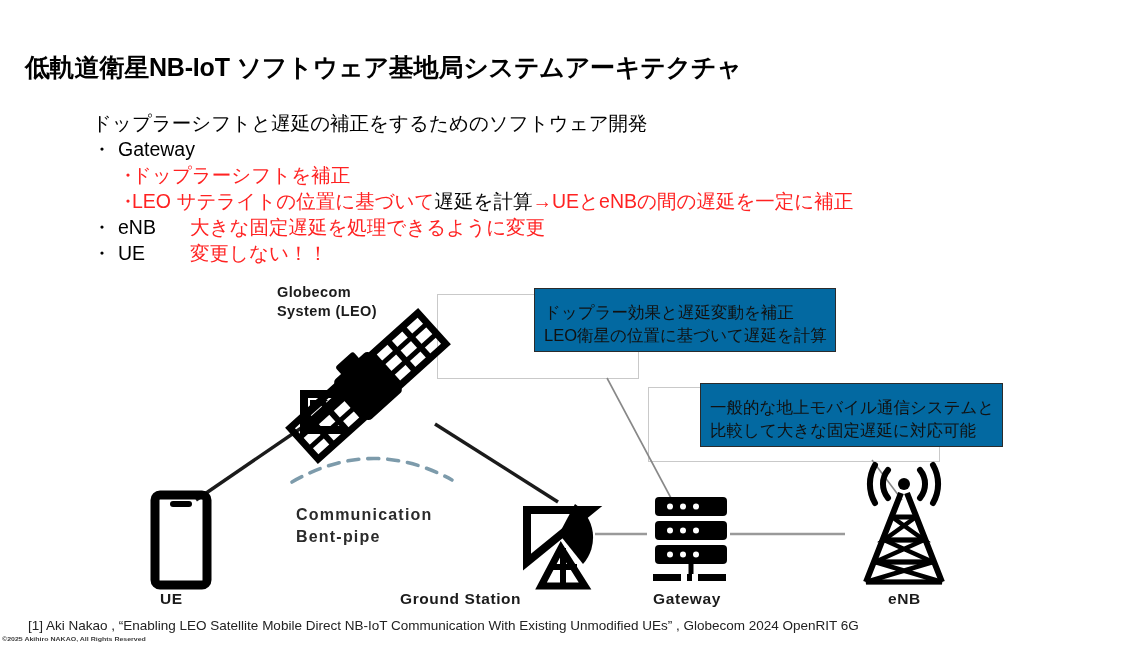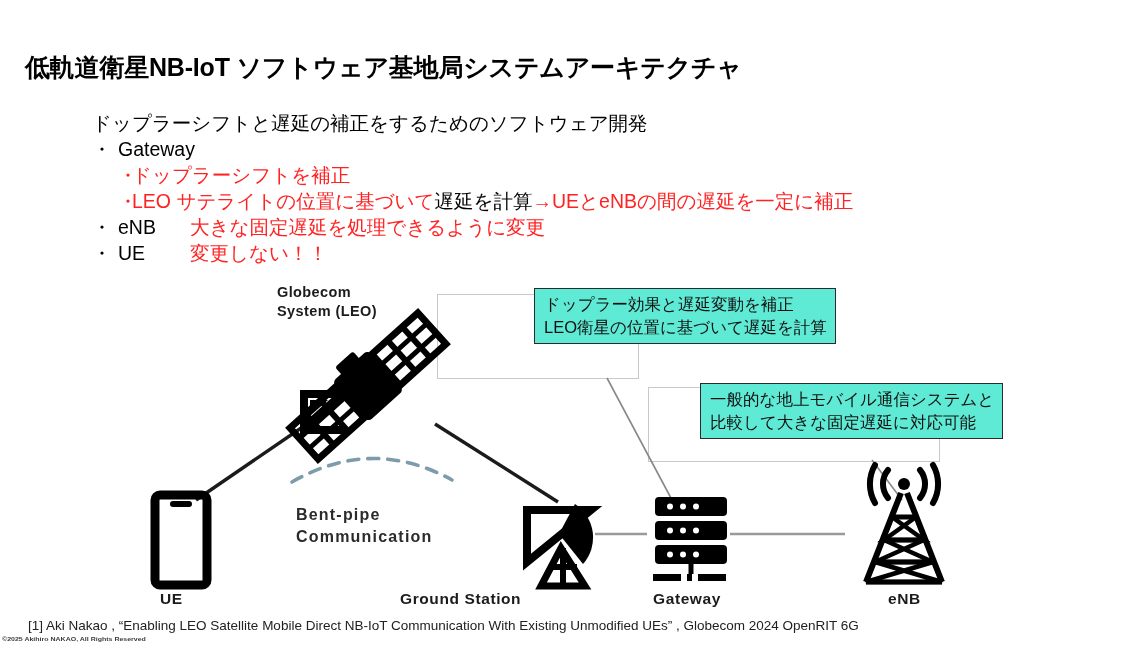--- a/index.html
+++ b/index.html
@@ -55,23 +55,23 @@
     position:absolute;left:296px;top:504px;
     font-size:16px;font-weight:bold;color:#2b2b2b;
     letter-spacing:1.2px;line-height:22px;
     white-space:nowrap;
   }
 
   
   .callout{
     position:absolute;
     border:1.6px solid #2b2b2b;
-    background:#5eead4;
+    background:#0369a1;
     font-size:16.5px;line-height:23px;
-    padding:4px 8px 4px 9px;
+    padding:12px 8px 4px 9px;
     white-space:nowrap;
     color:#111;
   }
   #callout-1{left:534px;top:288px;}
   #callout-2{left:700px;top:383px;}
 
   
   .ghostbox{
     position:absolute;
     border:1.2px solid #c9c9c9;
@@ -223,22 +223,22 @@
                M -29 62 L 38 82 L -38 82 L 29 62" stroke="#000" stroke-width="4.5" fill="none"></path>
     </g>
   </svg>
 
   <div class="sat-label">
     <div>Globecom</div>
     <div>System (LEO)</div>
   </div>
 
   <div class="bentpipe">
+    <div>Communication</div>
     <div>Bent-pipe</div>
-    <div>Communication</div>
   </div>
 
   <div class="node-label" style="left:160px;top:590px;">UE</div>
   <div class="node-label" style="left:400px;top:590px;">Ground Station</div>
   <div class="node-label" style="left:653px;top:590px;">Gateway</div>
   <div class="node-label" style="left:888px;top:590px;">eNB</div>
 
   <div class="callout" id="callout-1">
     <div>ドップラー効果と遅延変動を補正</div>
     <div>LEO衛星の位置に基づいて遅延を計算</div>

